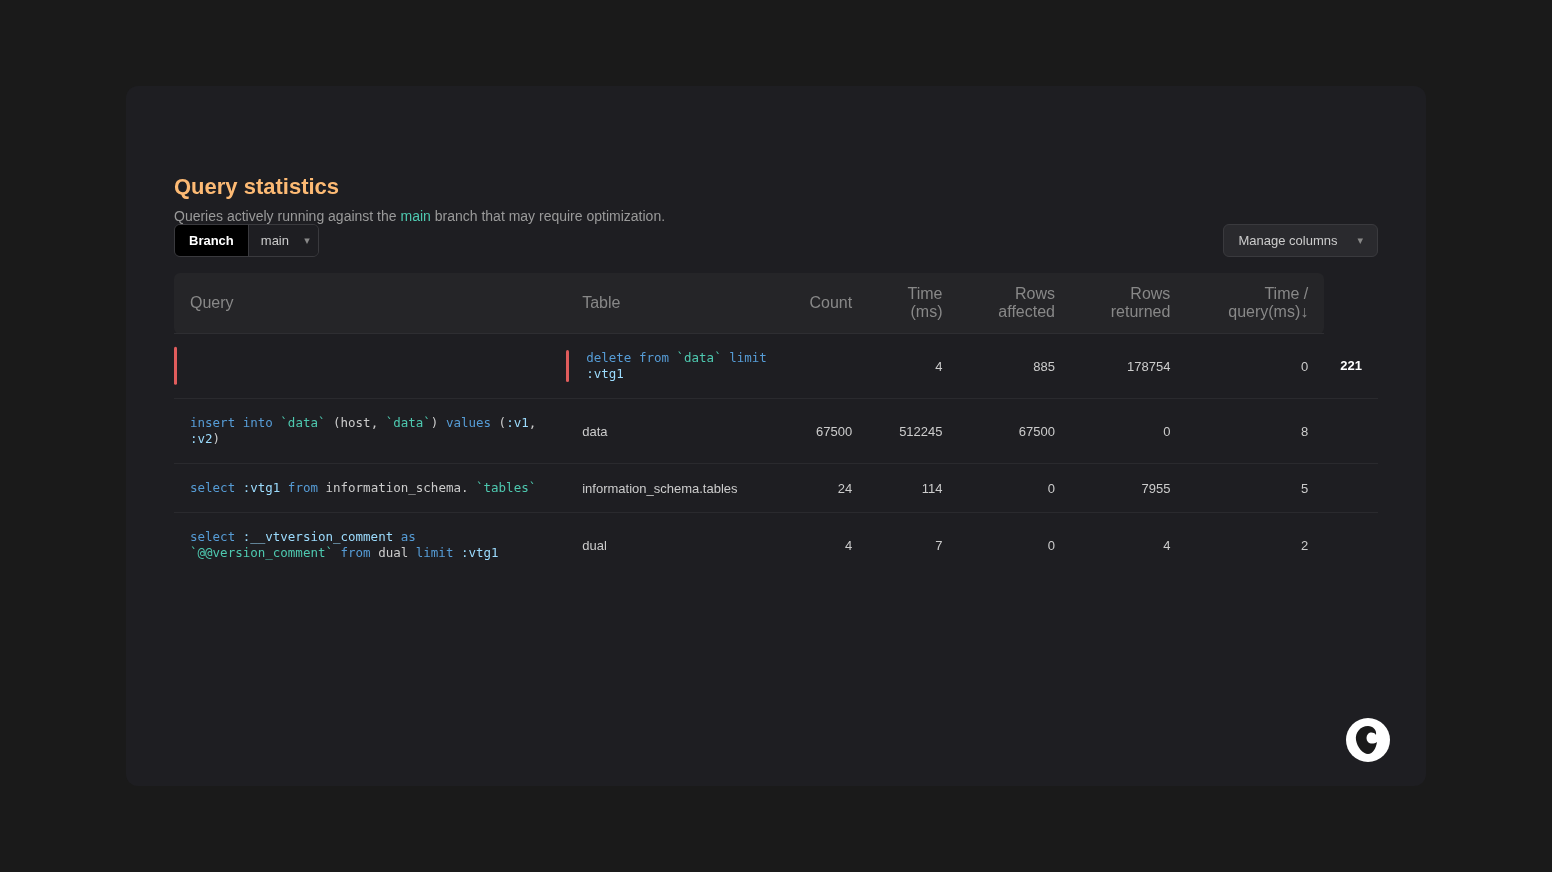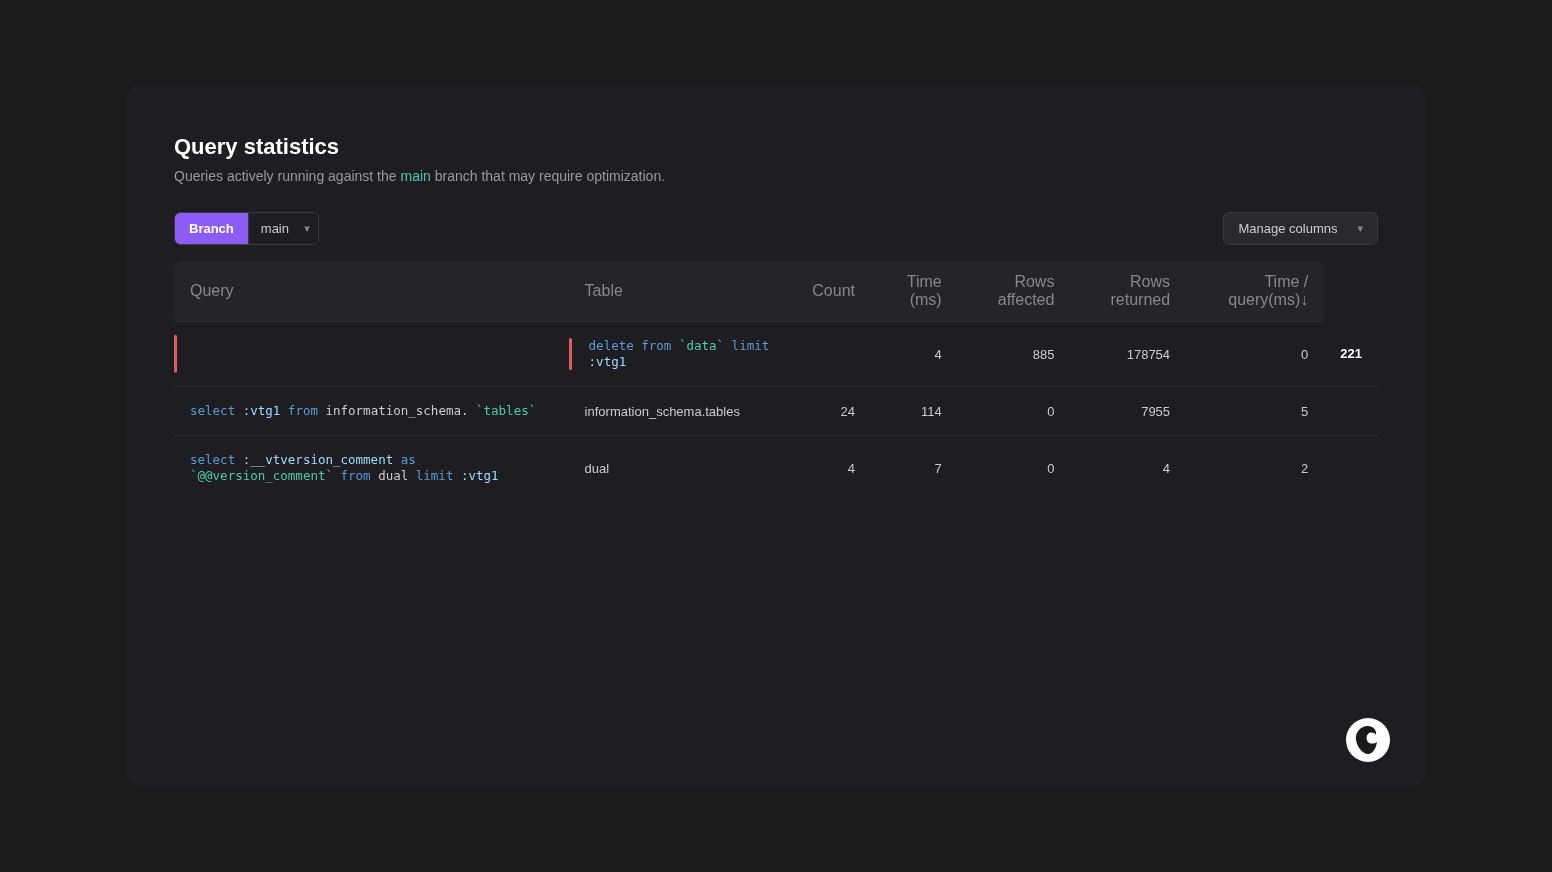--- a/index.html
+++ b/index.html
@@ -14,48 +14,48 @@
     }
     .window {
       background: #1e1e22;
       border-radius: 12px;
       width: 1300px;
       min-height: 700px;
       padding: 48px 48px;
       position: relative;
     }
     .page-title {
-      color: #ffffff;
+      color: #fdba74;
       font-size: 22px;
       font-weight: 600;
       margin-bottom: 8px;
+      margin-top: 40px;
     }
     .page-subtitle {
       color: #9a9a9a;
       font-size: 14px;
-      margin-bottom: 28px;
     }
     .page-subtitle .branch-link {
       color: #4ec9b0;
     }
     .toolbar {
       display: flex;
       align-items: center;
       justify-content: space-between;
       margin-bottom: 16px;
     }
     .branch-selector {
       display: flex;
       align-items: center;
       border: 1px solid #3a3a3e;
       border-radius: 6px;
       overflow: hidden;
     }
     .branch-label {
-      background: #8b5cf6;
+      background: #000000;
       color: #ffffff;
       font-size: 13px;
       font-weight: 600;
       padding: 8px 14px;
       border-right: 1px solid #3a3a3e;
     }
     .branch-select {
       background: #1e1e22;
       color: #cccccc;
       font-size: 13px;
@@ -213,20 +213,32 @@
     <td></td>
     <td class="col-count">4</td>
     <td class="col-time">885</td>
     <td class="col-rows-aff">178754</td>
     <td class="col-rows-ret">0</td>
     <td class="col-tq" style="color:#ffffff;font-weight:600">221</td>
   </tr>
         <tr>
     <td class="query-cell" style="position:relative; padding-left:16px">
       
+      <code><span class="kw">insert</span> <span class="kw">into</span> <span class="bt">`data`</span> (host, <span class="bt">`data`</span>) <span class="kw">values</span> (<span class="param">:v1</span>, <span class="param">:v2</span>)</code>
+    </td>
+    <td>data</td>
+    <td class="col-count">67500</td>
+    <td class="col-time">512245</td>
+    <td class="col-rows-aff">67500</td>
+    <td class="col-rows-ret">0</td>
+    <td class="col-tq">8</td>
+  </tr>
+        <tr>
+    <td class="query-cell" style="position:relative; padding-left:16px">
+      
       <code><span class="kw">select</span> <span class="param">:vtg1</span> <span class="kw">from</span> information_schema. <span class="bt">`tables`</span></code>
     </td>
     <td>information_schema.tables</td>
     <td class="col-count">24</td>
     <td class="col-time">114</td>
     <td class="col-rows-aff">0</td>
     <td class="col-rows-ret">7955</td>
     <td class="col-tq">5</td>
   </tr>
         <tr>

